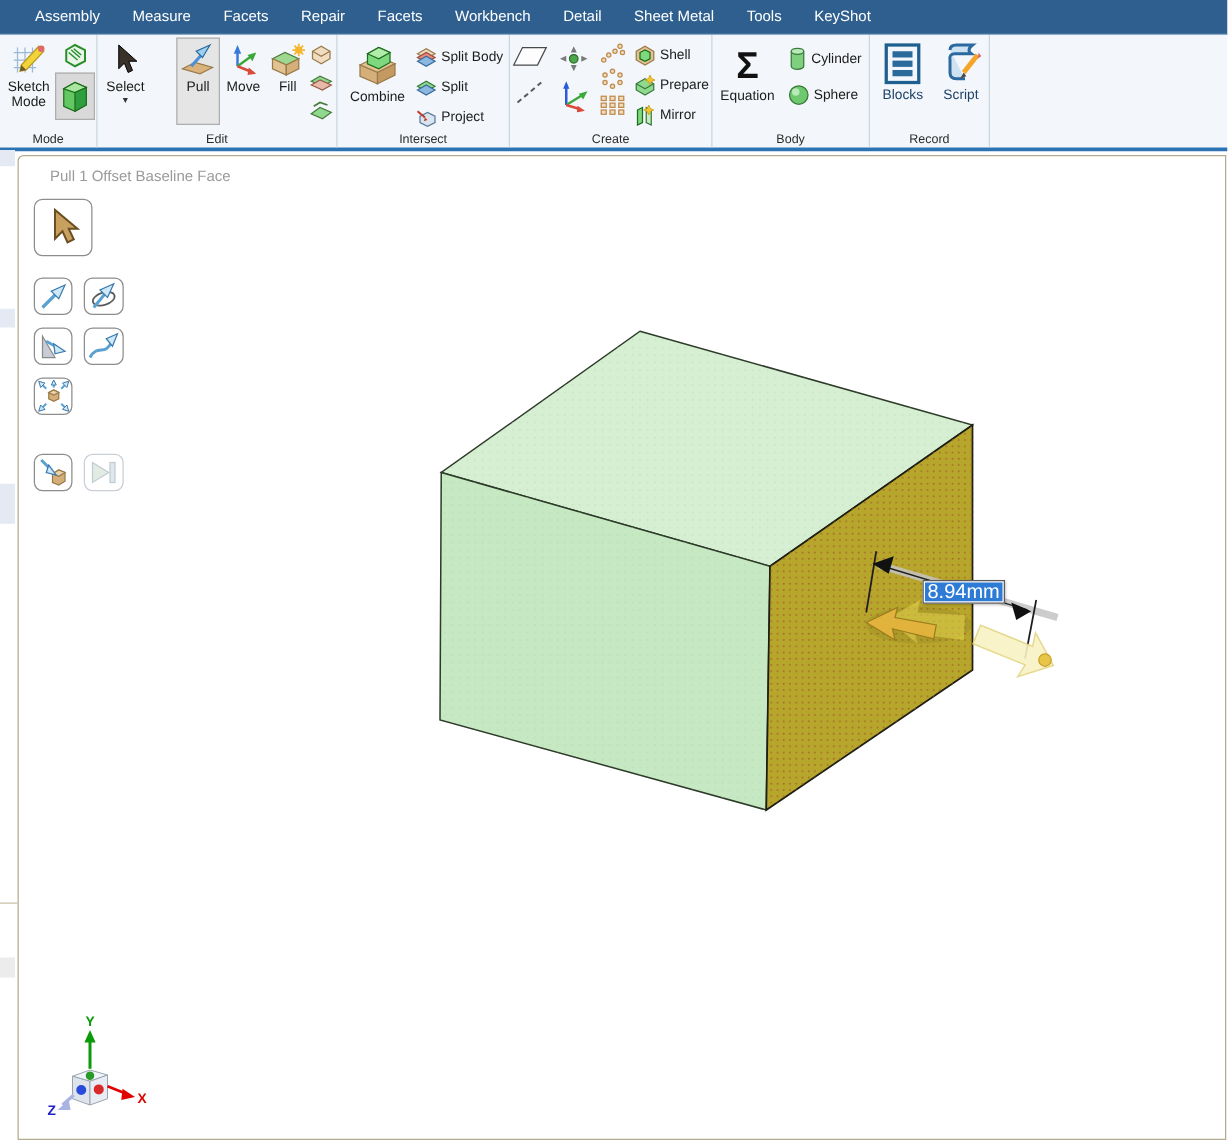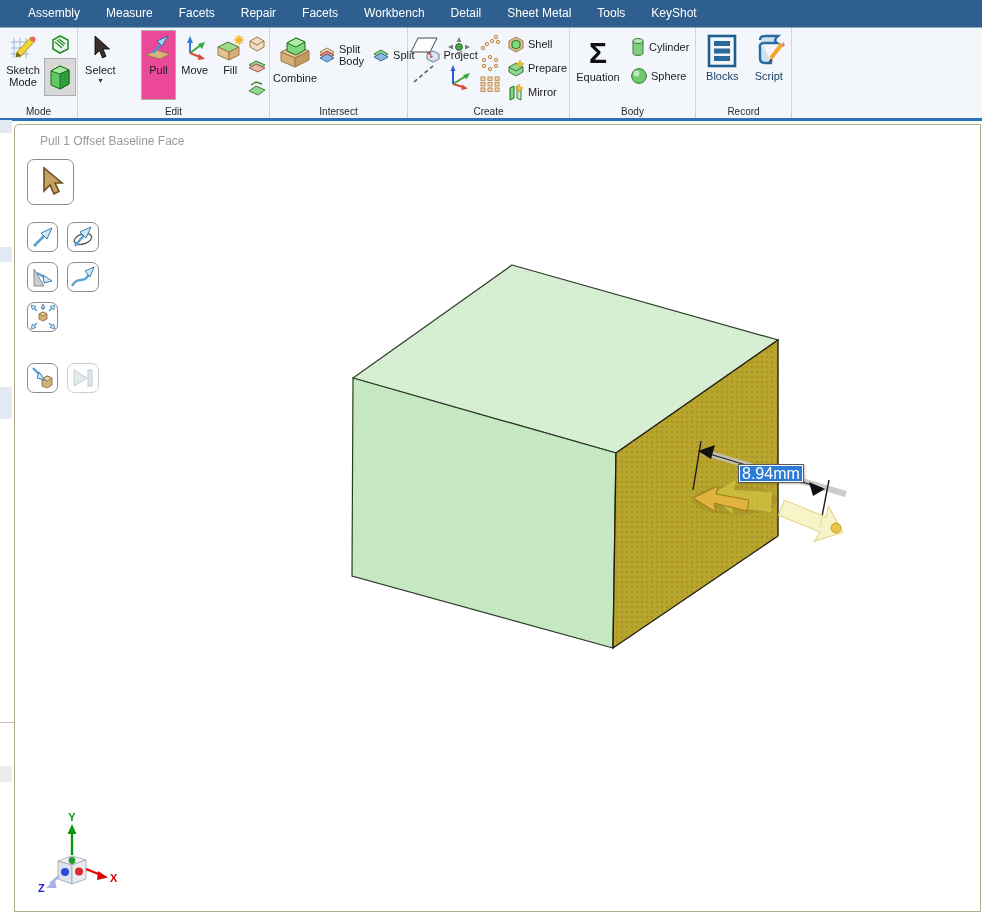--- a/index.html
+++ b/index.html
@@ -13,21 +13,21 @@
 
   
   .ribbon { height:90px; background:#f3f6fa; display:flex; align-items:stretch; }
   .rgroup { position:relative; border-right:1px solid #ccd6e1; padding:2px 2px 16px 2px; }
   .rgroup-label { position:absolute; bottom:1px; left:0; width:100%; text-align:center;
     font-size:10px; color:#2b2b2b; }
   .rcontent { display:flex; height:100%; align-items:flex-start; }
   .tallbtn { display:flex; flex-direction:column; align-items:center; padding-top:3px;
     font-size:11px; color:#1c1c1c; height:70px; border:1px solid transparent; }
   .tallbtn .lbl { margin-top:2px; text-align:center; line-height:12px; }
-  .pressed { background:#ec4899; border:1px solid #adadad;margin-left:20px; }
+  .pressed { background:#e5e5e5; border:1px solid #adadad;margin-left:20px; }
   .selbox  { background:#d9d9d9; border:1px solid #adadad; }
   .miniRow { display:flex; align-items:center; gap:3px; font-size:11px; color:#1c1c1c; height:21px; }
   .caret { font-size:7px; color:#333; margin-top:1px; }
   .icon { display:inline-flex; align-items:center; justify-content:center; }
 
   
   .blueline { height:3px; background:#2c73b4; }
   .design-window { position:absolute; left:14px; top:124px; width:967px; height:788px;
     border:1px solid #b3ab8f; border-radius:5px 0 0 0; background:#fff; }
   .status-text { position:absolute; left:40px; top:134px; font-size:12px; color:#9a9a9a; }
@@ -181,21 +181,21 @@
           <svg width="40" height="36" viewBox="0 0 40 36">
             <path d="M6 18 L20 11 L34 17 L20 24 Z" fill="#e2c291" stroke="#9a7a4a"></path>
             <path d="M6 18 L20 24 L20 33 L6 27 Z" fill="#d4af7a" stroke="#9a7a4a"></path>
             <path d="M20 24 L34 17 L34 26 L20 33 Z" fill="#c49a62" stroke="#9a7a4a"></path>
             <path d="M12 9 L21 4 L30 8 L30 16 L21 21 L12 17 Z" fill="#7ed97e" stroke="#1c6e1c"></path>
             <path d="M12 9 L21 4 L30 8 L21 13 Z" fill="#b2ecaa" stroke="#1c6e1c"></path>
           </svg>
         </span>
         <span class="lbl">Combine</span>
       </div>
-      <div style="display:flex;flex-direction:row;gap:8px;margin-top:14px">
+      <div style="display:flex;flex-direction:column;gap:3px;margin-top:5px">
         <div class="miniRow">
           <span class="icon">
             <svg width="18" height="18" viewBox="0 0 18 18">
               <path d="M2 6 L9 2 L16 6 L9 10 Z" fill="#f0dcc0" stroke="#9a7a4a"></path>
               <path d="M2 9 L9 5 L16 9 L9 13 Z" fill="#e88a7a" stroke="#9a4a3a"></path>
               <path d="M2 12 L9 8 L16 12 L9 16 Z" fill="#8ab8e0" stroke="#3a6a9a"></path>
             </svg>
           </span>
           <span>Split Body</span>
         </div>

